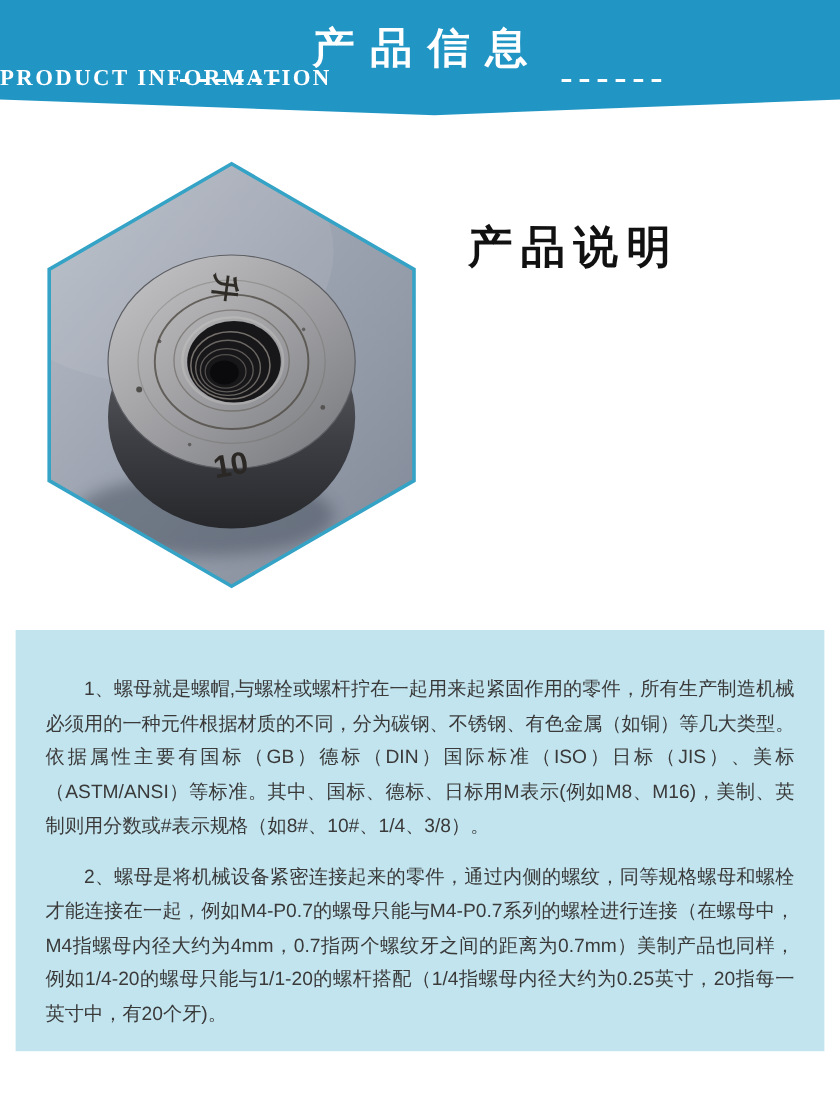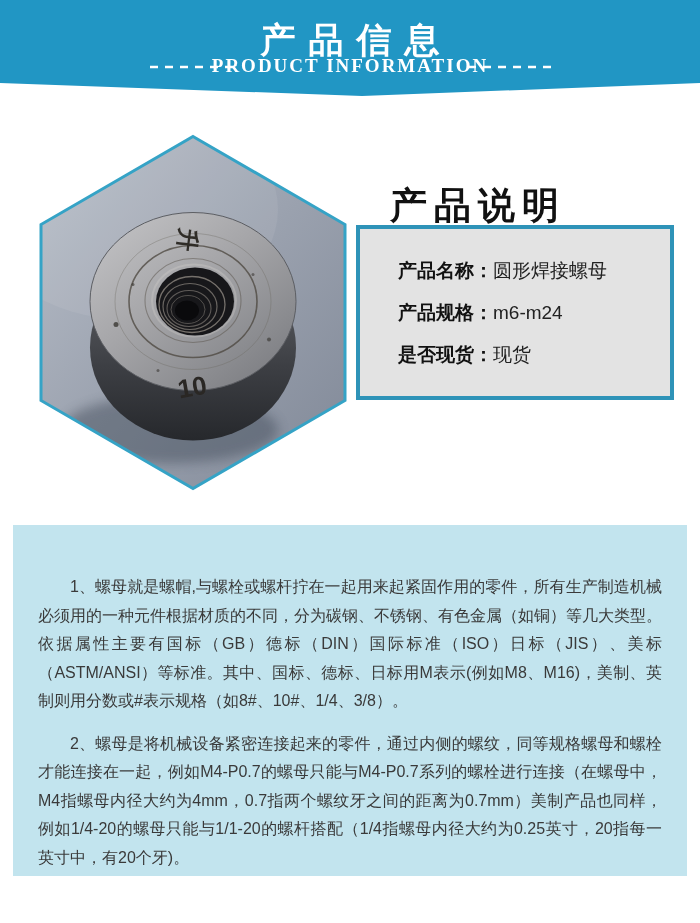--- a/index.html
+++ b/index.html
@@ -15,21 +15,21 @@
   
   .banner{position:absolute;left:0;top:0;width:700px;height:100px;}
   .banner svg{position:absolute;left:0;top:0;}
   .banner-title{
     position:absolute;left:0;top:17px;width:700px;
     text-align:center;color:#ffffff;
     font-size:35px;font-weight:bold;letter-spacing:13px;text-indent:13px;
   }
   .banner-sub{
     position:absolute;left:0;top:55px;width:700px;
-    text-align:center;color:#ffffff;
+    text-align:left;color:#ffffff;
     font-family:"Liberation Serif", serif;
     font-size:19px;font-weight:600;letter-spacing:2px;
   }
 
   
   .hex-wrap{position:absolute;left:38px;top:134px;width:310px;height:357px;}
   .section-title{
     position:absolute;left:390px;top:181px;
     color:#111111;font-size:37px;font-weight:bold;letter-spacing:7px;
   }
@@ -49,21 +49,21 @@
   }
   .info-label{font-weight:bold;color:#111111;}
   .info-value{font-weight:normal;color:#222222;}
 
   
   .desc-panel{
     position:absolute;left:13px;top:525px;
     width:674px;height:351px;
     background:#c2e4ee;
     box-sizing:border-box;
-    padding:48px 25px 0 25px;
+    padding:36px 25px 0 25px;
   }
   .desc-panel p{
     margin:0 0 14px 0;
     font-size:16px;line-height:28.5px;
     color:#3a3a3a;
     text-indent:2em;
     text-align:justify;
   }
 </style>
 </head>
@@ -139,30 +139,19 @@
         <text x="140" y="112" font-size="23" font-weight="bold" fill="#2f2c27" transform="rotate(97 150 104)">升</text>
         <text x="140" y="262" font-size="26" font-weight="bold" fill="#2a2724" transform="rotate(-10 152 254)">10</text>
       </g>
 
       <polygon points="155,2 307,90 307,266 155,354 3,266 3,90" fill="none" stroke-width="3" stroke="#35a3c6"></polygon>
     </svg>
   </div>
 
   <div class="section-title">产品说明</div>
 
-  <div class="info-box" style="border-color: rgb(46, 147, 184);">
-    <div class="info-row">
-      <span class="info-label">产品名称：</span><span class="info-value">圆形焊接螺母</span>
-    </div>
-    <div class="info-row">
-      <span class="info-label">产品规格：</span><span class="info-value">m6-m24</span>
-    </div>
-    <div class="info-row">
-      <span class="info-label">是否现货：</span><span class="info-value">现货</span>
-    </div>
-  </div>
 
   <div class="desc-panel" style="background-color: rgb(194, 228, 238);">
     <p>1、螺母就是螺帽,与螺栓或螺杆拧在一起用来起紧固作用的零件，所有生产制造机械必须用的一种元件根据材质的不同，分为碳钢、不锈钢、有色金属（如铜）等几大类型。依据属性主要有国标（GB）德标（DIN）国际标准（ISO）日标（JIS）、美标（ASTM/ANSI）等标准。其中、国标、德标、日标用M表示(例如M8、M16)，美制、英制则用分数或#表示规格（如8#、10#、1/4、3/8）。</p>
     <p>2、螺母是将机械设备紧密连接起来的零件，通过内侧的螺纹，同等规格螺母和螺栓才能连接在一起，例如M4-P0.7的螺母只能与M4-P0.7系列的螺栓进行连接（在螺母中，M4指螺母内径大约为4mm，0.7指两个螺纹牙之间的距离为0.7mm）美制产品也同样，例如1/4-20的螺母只能与1/1-20的螺杆搭配（1/4指螺母内径大约为0.25英寸，20指每一英寸中，有20个牙)。</p>
   </div>
 
 </div>
 
 </body></html>

